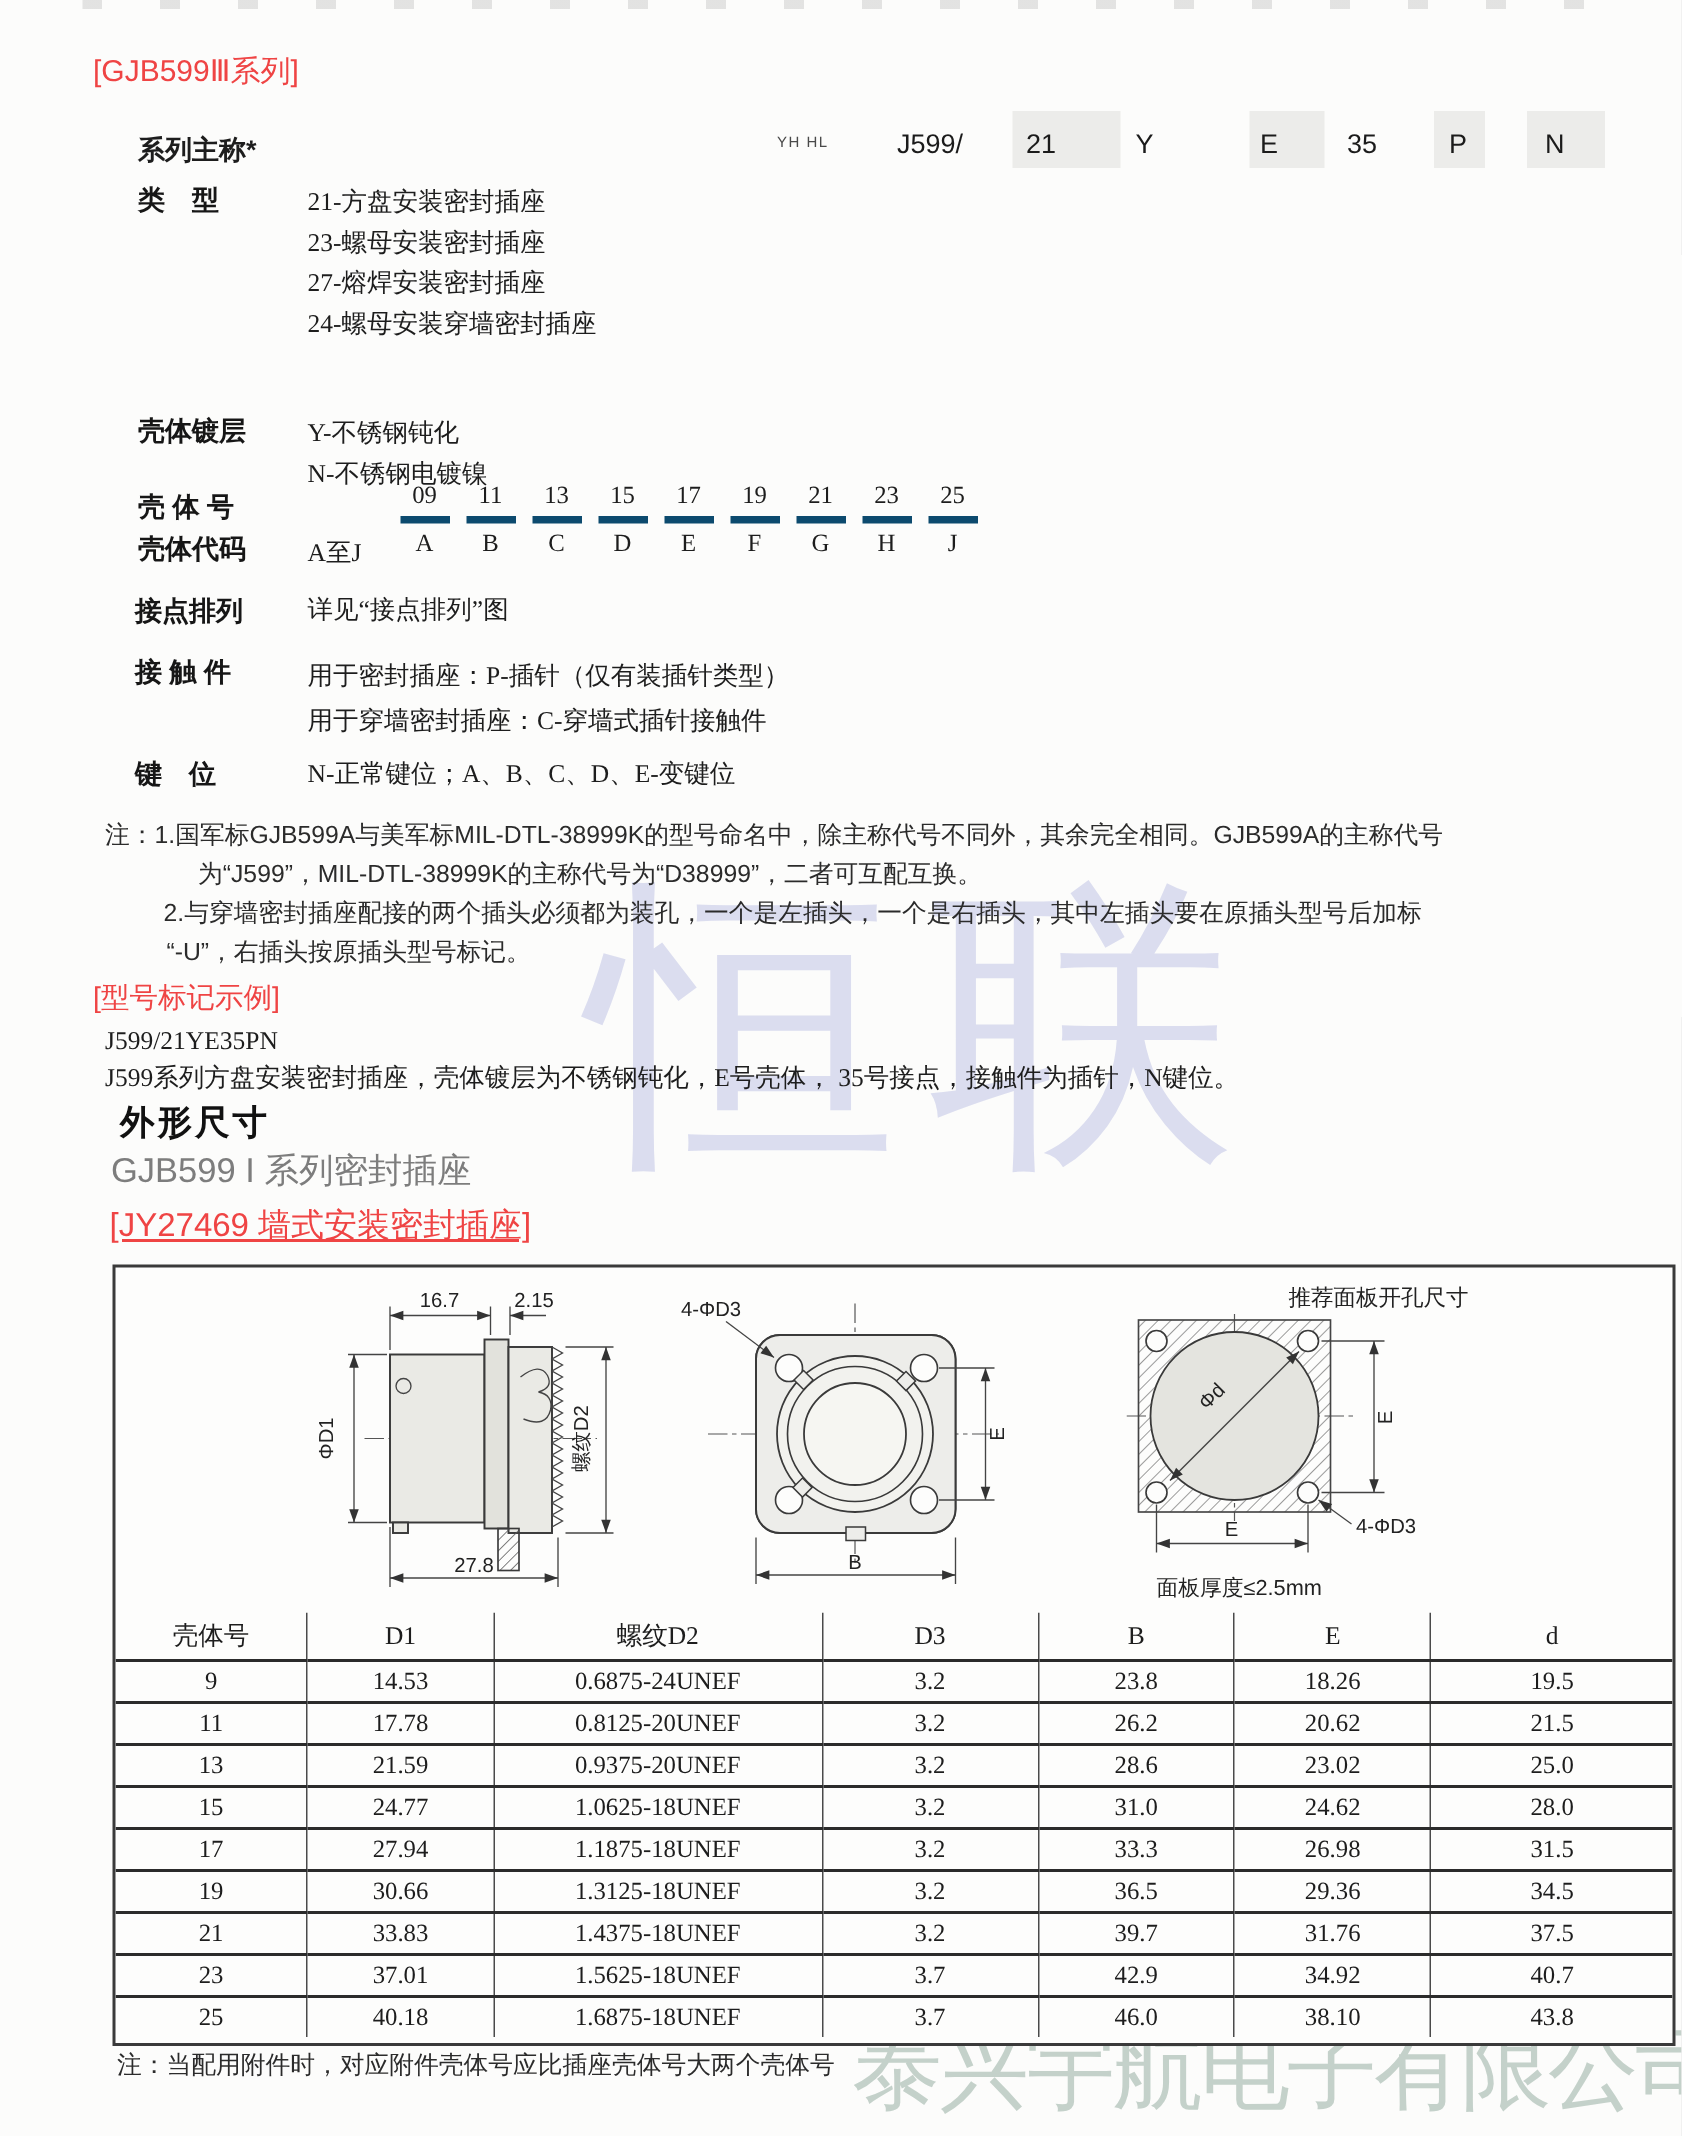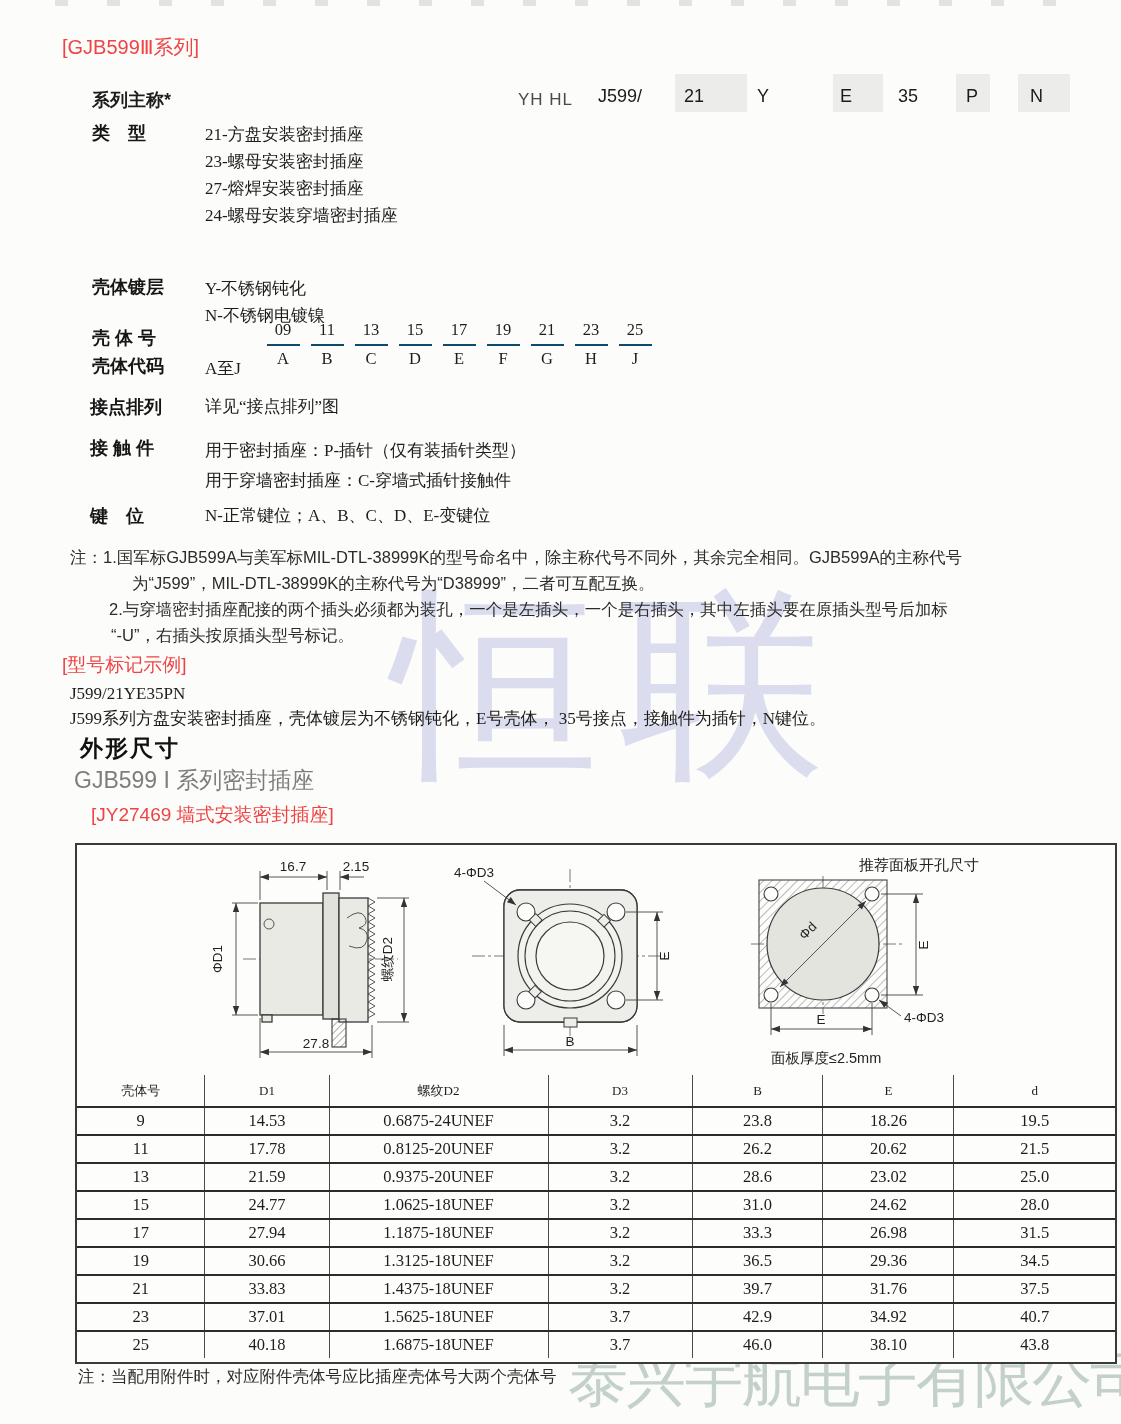--- a/index.html
+++ b/index.html
@@ -10,39 +10,39 @@
   .gray{color:#ef4444;}
   .bold{font-weight:bold;}
 
   
   .scan-top{left:55px;top:0;width:1010px;height:6px;opacity:.55;
     background:repeating-linear-gradient(90deg,rgba(120,120,120,.35) 0 13px,transparent 13px 52px);}
 
   
   .series-title{left:62px;top:34px;font-size:20px;}
   .series-label{left:92px;top:88px;font-size:18px;}
-  .code-prefix{left:518px;top:90px;font-size:17px;color:#4a4a4a;letter-spacing:1px;}
+  .code-prefix{left:518px;top:90px;font-size:10px;color:#4a4a4a;letter-spacing:1px;}
   .code-part{top:86px;font-size:18px;color:#1b1b1b;}
   .cp0{left:598px;} .cp1{left:684px;} .cp2{left:757px;} .cp3{left:840px;}
   .cp4{left:898px;} .cp5{left:966px;} .cp6{left:1030px;}
   .hl{position:absolute;top:74px;height:38px;background:#ececea;z-index:0;}
   .hl1{left:675px;width:72px;} .hl2{left:833px;width:50px;}
   .hl3{left:956px;width:34px;} .hl4{left:1018px;width:52px;}
 
   
   .spec-label{font-size:18px;font-weight:bold;color:#161616;}
   .lbl-type{left:92px;top:121px;} .lbl-plating{left:92px;top:275px;}
   .lbl-shellno{left:92px;top:326px;} .lbl-shellcode{left:92px;top:354px;}
   .lbl-arr{left:90px;top:395px;} .lbl-contact{left:90px;top:436px;} .lbl-key{left:90px;top:504px;}
   .doc-line{height:27px;line-height:27px;font-size:17px;}
   #type-items{left:205px;top:121px;} #plating-items{left:205px;top:275px;}
   .shell-range{left:205px;top:357px;font-size:17px;}
   #shell-grid{left:261px;top:320px;display:flex;}
   .shell-col{width:44px;text-align:center;}
-  .shell-num{display:inline-block;min-width:33px;font-size:16.5px;border-bottom:2px solid #0c4a6e;padding-bottom:4px;}
+  .shell-num{display:inline-block;min-width:33px;font-size:16.5px;border-bottom:5px solid #0c4a6e;padding-bottom:4px;}
   .shell-letter{font-size:16.5px;margin-top:3px;}
   .arr-text{left:205px;top:395px;font-size:17px;}
   #contact-lines{left:205px;top:436px;}
   .doc-line2{height:30px;line-height:30px;font-size:17px;}
   .key-text{left:205px;top:504px;font-size:17px;}
 
   
   #notes-block{left:70px;top:544px;}
   .note-line{height:26px;line-height:26px;font-size:16.5px;color:#2b2b2b;
              font-family:"Liberation Sans","DejaVu Sans",sans-serif;}
@@ -51,30 +51,30 @@
   .note-line:nth-child(4){padding-left:41px;}
 
   
   .example-heading{left:62px;top:652px;font-size:19px;}
   .example-model{left:70px;top:684px;font-size:17px;}
   .example-desc{left:70px;top:707px;font-size:17px;text-align:center;}
 
   
   .outline-heading{left:80px;top:733px;font-size:23px;font-weight:bold;color:#111;letter-spacing:2px;}
   .series-heading{left:74px;top:765px;font-size:23px;color:#7d7d7d;}
-  .bracket-heading{left:91px;top:802px;font-size:19px;}
+  .bracket-heading{left:73px;top:802px;font-size:22px;text-decoration:underline;}
 
   
   .draw-box{left:75px;top:843px;width:1038px;height:517px;border:2px solid #3a3a3a;background:#fdfdfc;}
   .draw-box svg{position:absolute;}
   .svg1{left:73px;top:10px;} .svg2{left:363px;top:10px;} .svg3{left:674px;top:5px;}
 
   .dim-table-wrap{position:absolute;left:0;top:230px;width:1038px;height:287px;overflow:hidden;}
   table.dims{width:100%;border-collapse:collapse;table-layout:fixed;font-size:16.5px;}
-  table.dims th{height:31px;font-size:13px;font-weight:normal;border-bottom:2px solid #2b2b2b;}
+  table.dims th{height:31px;font-size:17px;font-weight:normal;border-bottom:2px solid #2b2b2b;}
   table.dims th,table.dims td{text-align:center;border-left:1px solid #4a4a4a;padding:0;}
   table.dims th:first-child,table.dims td:first-child{border-left:none;}
   table.dims td{height:26px;border-bottom:2px solid #2b2b2b;}
   table.dims tr:last-child td{border-bottom:none;}
 
   .footer-note{left:78px;top:1366px;font-size:16.5px;color:#2b2b2b;}
 
   
   .wm-center{left:393px;top:583px;font-size:205px;line-height:1;letter-spacing:22px;
              color:rgba(151,157,216,.33);z-index:0;}

